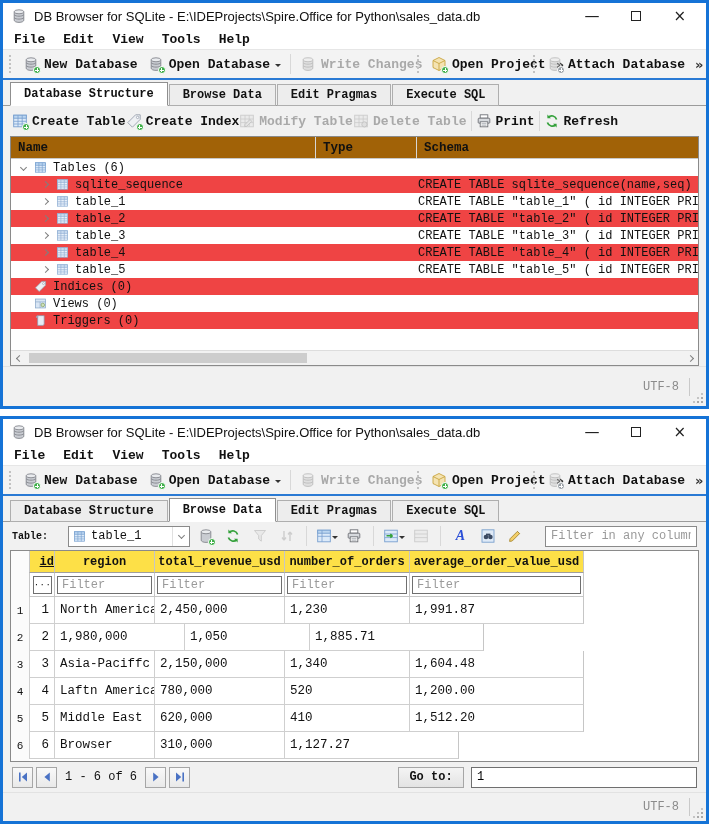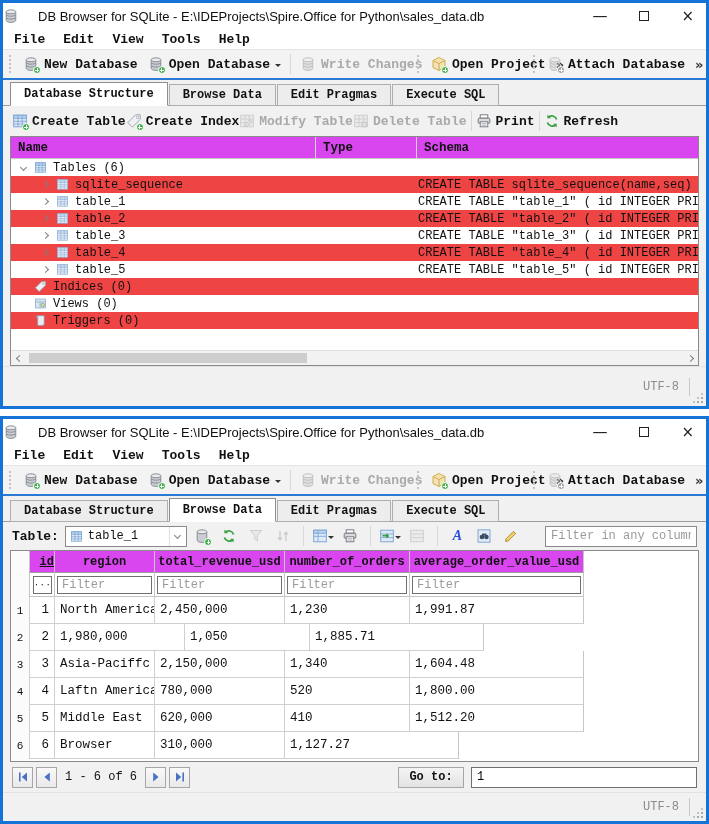--- a/index.html
+++ b/index.html
@@ -4,21 +4,21 @@
 <style>
   *{margin:0;padding:0;box-sizing:border-box}
   html,body{width:709px;height:824px;background:#fff}
   body{position:relative;font-family:"Liberation Mono",monospace;color:#111}
   svg{display:block}
   .i16{width:16px;height:16px}.i13{width:13px;height:13px}.i12{width:12px;height:12px}
   .window{position:absolute;left:0;width:709px;border:3px solid #1573d6;background:#f1f1f1;display:flex;flex-direction:column;overflow:hidden}
   #win-structure{top:0;height:409px}
   #win-browse{top:416px;height:408px}
   
-  .titlebar{height:26px;background:#fff;display:flex;align-items:center;padding:0 0;gap:19px;flex:none}
+  .titlebar{height:26px;background:#fff;display:flex;align-items:center;padding:0 8px;gap:7px;flex:none}
   .title{font:13px "Liberation Sans",sans-serif;color:#101010;flex:1;white-space:nowrap;overflow:hidden}
   .winctl{display:flex;align-items:center;gap:32px;margin-right:12px;flex:none}
   .ctl{font:15px "DejaVu Sans",sans-serif;color:#222;line-height:14px;height:14px;display:flex;align-items:center}
   .ctl-max{width:10px;height:10px;border:1.5px solid #222}
   
   .menubar{height:20px;background:#fff;display:flex;align-items:center;padding:0 2px;flex:none}
   .menu-item{font-size:13px;font-weight:700;padding:0 9px}
   
   .toolbar{height:31px;background:#f3f3f3;border-top:1px solid #e6e6e6;border-bottom:2px solid #2a7ad4;display:flex;align-items:center;padding:0 2px;flex:none}
   .tgroup{display:flex;align-items:center;height:100%}
@@ -38,21 +38,21 @@
   
   .tabbar{height:26px;background:#f1f1f1;display:flex;align-items:flex-end;padding:0 0 0 7px;border-bottom:1px solid #9b9b9b;flex:none}
   .tab{height:22px;display:flex;align-items:center;padding:0 13px;font-size:12px;font-weight:700;background:#ededed;border:1px solid #aeaeae;margin-bottom:-1px;margin-right:1px}
   .tab.active{background:#fff;height:24px;border-color:#8f8f8f;border-bottom-color:#fff;z-index:2}
   
   .actionbar{height:30px;display:flex;align-items:center;padding:0 9px;flex:none}
   .abtn{display:flex;align-items:center;gap:4px;font-size:13px;font-weight:700;white-space:nowrap}
   .abtn.disabled{color:#a9a9a9}
   
   .panel{position:relative;margin:0 7px;height:230px;background:#fff;border:1px solid #8a8a8a;overflow:hidden;flex:none}
-  .phead{height:22px;border-bottom:1px solid #c8c8c8;position:relative;font-size:12.5px;font-weight:700;background:#d946ef}
+  .phead{height:22px;border-bottom:1px solid #c8c8c8;position:relative;font-size:12.5px;font-weight:700;background:#a16207}
   .pcol{position:absolute;top:0;height:22px;display:flex;align-items:center;padding-left:7px}
   .pcol-name{left:0;width:304px}
   .pcol-type{left:304px;width:101px;border-left:1px solid #d6d6d6}
   .pcol-schema{left:405px;right:0;border-left:1px solid #d6d6d6}
   .trow{height:17px;display:flex;align-items:center;position:relative;font-size:12px;white-space:nowrap}
   .trow.alt{background:#ef4444}
   .ind0{padding-left:10px}.ind1{padding-left:32px}
   .chev{display:inline-block;width:5px;height:5px;border:solid #7f7f7f;border-width:0 1.4px 1.4px 0;margin-right:8px;flex:none}
   .chev.down{transform:rotate(45deg)}
   .chev.right{transform:rotate(-45deg)}
@@ -67,36 +67,36 @@
   .strack{position:relative;flex:1;height:100%}
   .sthumb{position:absolute;left:2px;top:2px;bottom:2px;width:278px;background:#cdcdcd}
   
   .statusbar{flex:1;position:relative;background:#f1f1f1;border-top:1px solid #e2e2e2}
   .enc{position:absolute;right:16px;top:50%;transform:translateY(-50%);font-size:12px;color:#8b8b8b;padding-right:10px;border-right:1px solid #c9c9c9;line-height:18px}
   .grip{position:absolute;right:2px;bottom:2px;width:10px;height:10px}
   .grip::after{content:"";position:absolute;right:1px;bottom:1px;width:2px;height:2px;background:#a9a9a9;
     box-shadow:-4px 0 0 #a9a9a9,-8px 0 0 #c4c4c4,0 -4px 0 #a9a9a9,0 -8px 0 #c4c4c4,-4px -4px 0 #c4c4c4}
   
   .selectorbar{height:28px;display:flex;align-items:center;padding:0 9px;gap:4px;flex:none}
-  .sel-label{font-size:13px;font-weight:700;margin-right:2px}
+  .sel-label{font-size:10px;font-weight:700;margin-right:16px}
   .combo{width:122px;height:21px;background:#fff;border:1px solid #8a8a8a;display:flex;align-items:center;padding-left:4px;gap:5px;flex:none}
   .combo-text{font-size:12px}
   .combo-arr{margin-left:auto;width:17px;height:100%;display:flex;align-items:center;justify-content:center;border-left:1px solid #e0e0e0}
   .combo-arr .chev{margin:0;margin-top:-2px}
   .tico{width:23px;height:22px;display:flex;align-items:center;justify-content:center;flex:none}
   .a-ico{font:italic 700 14px "Liberation Serif",serif;color:#2b4fd7}
   .filterany{margin-left:auto;width:152px;height:21px;border:1px solid #8a8a8a;background:#fff;font:12px "Liberation Mono",monospace;padding:0 5px}
   .filterany::placeholder,.fin::placeholder{color:#9a9a9a}
   
   .browsepanel{position:relative;margin:0 7px;height:212px;background:#fff;border:1px solid #8a8a8a;overflow:hidden;flex:none}
   .gutter{position:absolute;left:0;top:0;bottom:0;width:18px;background:#fbfbfb;padding-top:46px}
   .gut{height:27px;display:flex;align-items:center;justify-content:center;font-size:11px}
   .dgrid{position:absolute;left:18px;top:0;width:555px}
   .hrow{display:flex;height:22px}
-  .hcell{border-left:1px solid #c6c6c6;border-bottom:1px solid #9f9f9f;display:flex;align-items:center;justify-content:center;font-size:12px;font-weight:700;background:#d946ef}
+  .hcell{border-left:1px solid #c6c6c6;border-bottom:1px solid #9f9f9f;display:flex;align-items:center;justify-content:center;font-size:12px;font-weight:700;background:#fde047}
   .hcell:last-child,.fcell:last-child,.dcell:last-child{border-right:1px solid #c6c6c6}
   .u{text-decoration:underline}
   .frow{display:flex;height:24px}
   .fcell{border-left:1px solid #c6c6c6;border-bottom:1px solid #c6c6c6;display:flex;align-items:center;justify-content:center;padding:0 2px;background:#fff}
   .fbtn{width:19px;height:18px;border:1px solid #6f6f6f;background:#fff;font-size:9px;letter-spacing:.5px;display:flex;align-items:center;justify-content:center}
   .fin{width:100%;height:18px;border:1px solid #6f6f6f;font:12px "Liberation Mono",monospace;padding:0 4px}
   .drow{display:flex;height:27px}
   .dcell{border-left:1px solid #cfcfcf;border-bottom:1px solid #cfcfcf;padding:0 5px;font-size:12.5px;display:flex;align-items:center;background:#fff;overflow:hidden;white-space:nowrap}
   .c0{width:25px;justify-content:flex-end}.c1{width:100px}.c2{width:130px}.c3{width:125px}.c4{width:175px}
   
@@ -667,21 +667,21 @@
           <span class="dcell c1">Asia-Paciffc</span>
           <span class="dcell c2">2,150,000</span>
           <span class="dcell c3">1,340</span>
           <span class="dcell c4">1,604.48</span>
       </div>
       <div class="drow">
         <span class="dcell c0">4</span>
           <span class="dcell c1">Laftn America</span>
           <span class="dcell c2">780,000</span>
           <span class="dcell c3">520</span>
-          <span class="dcell c4">1,800.00</span>
+          <span class="dcell c4">1,200.00</span>
       </div>
       <div class="drow">
         <span class="dcell c0">5</span>
           <span class="dcell c1">Middle East</span>
           <span class="dcell c2">620,000</span>
           <span class="dcell c3">410</span>
           <span class="dcell c4">1,512.20</span>
       </div>
       <div class="drow">
         <span class="dcell c0">6</span>

